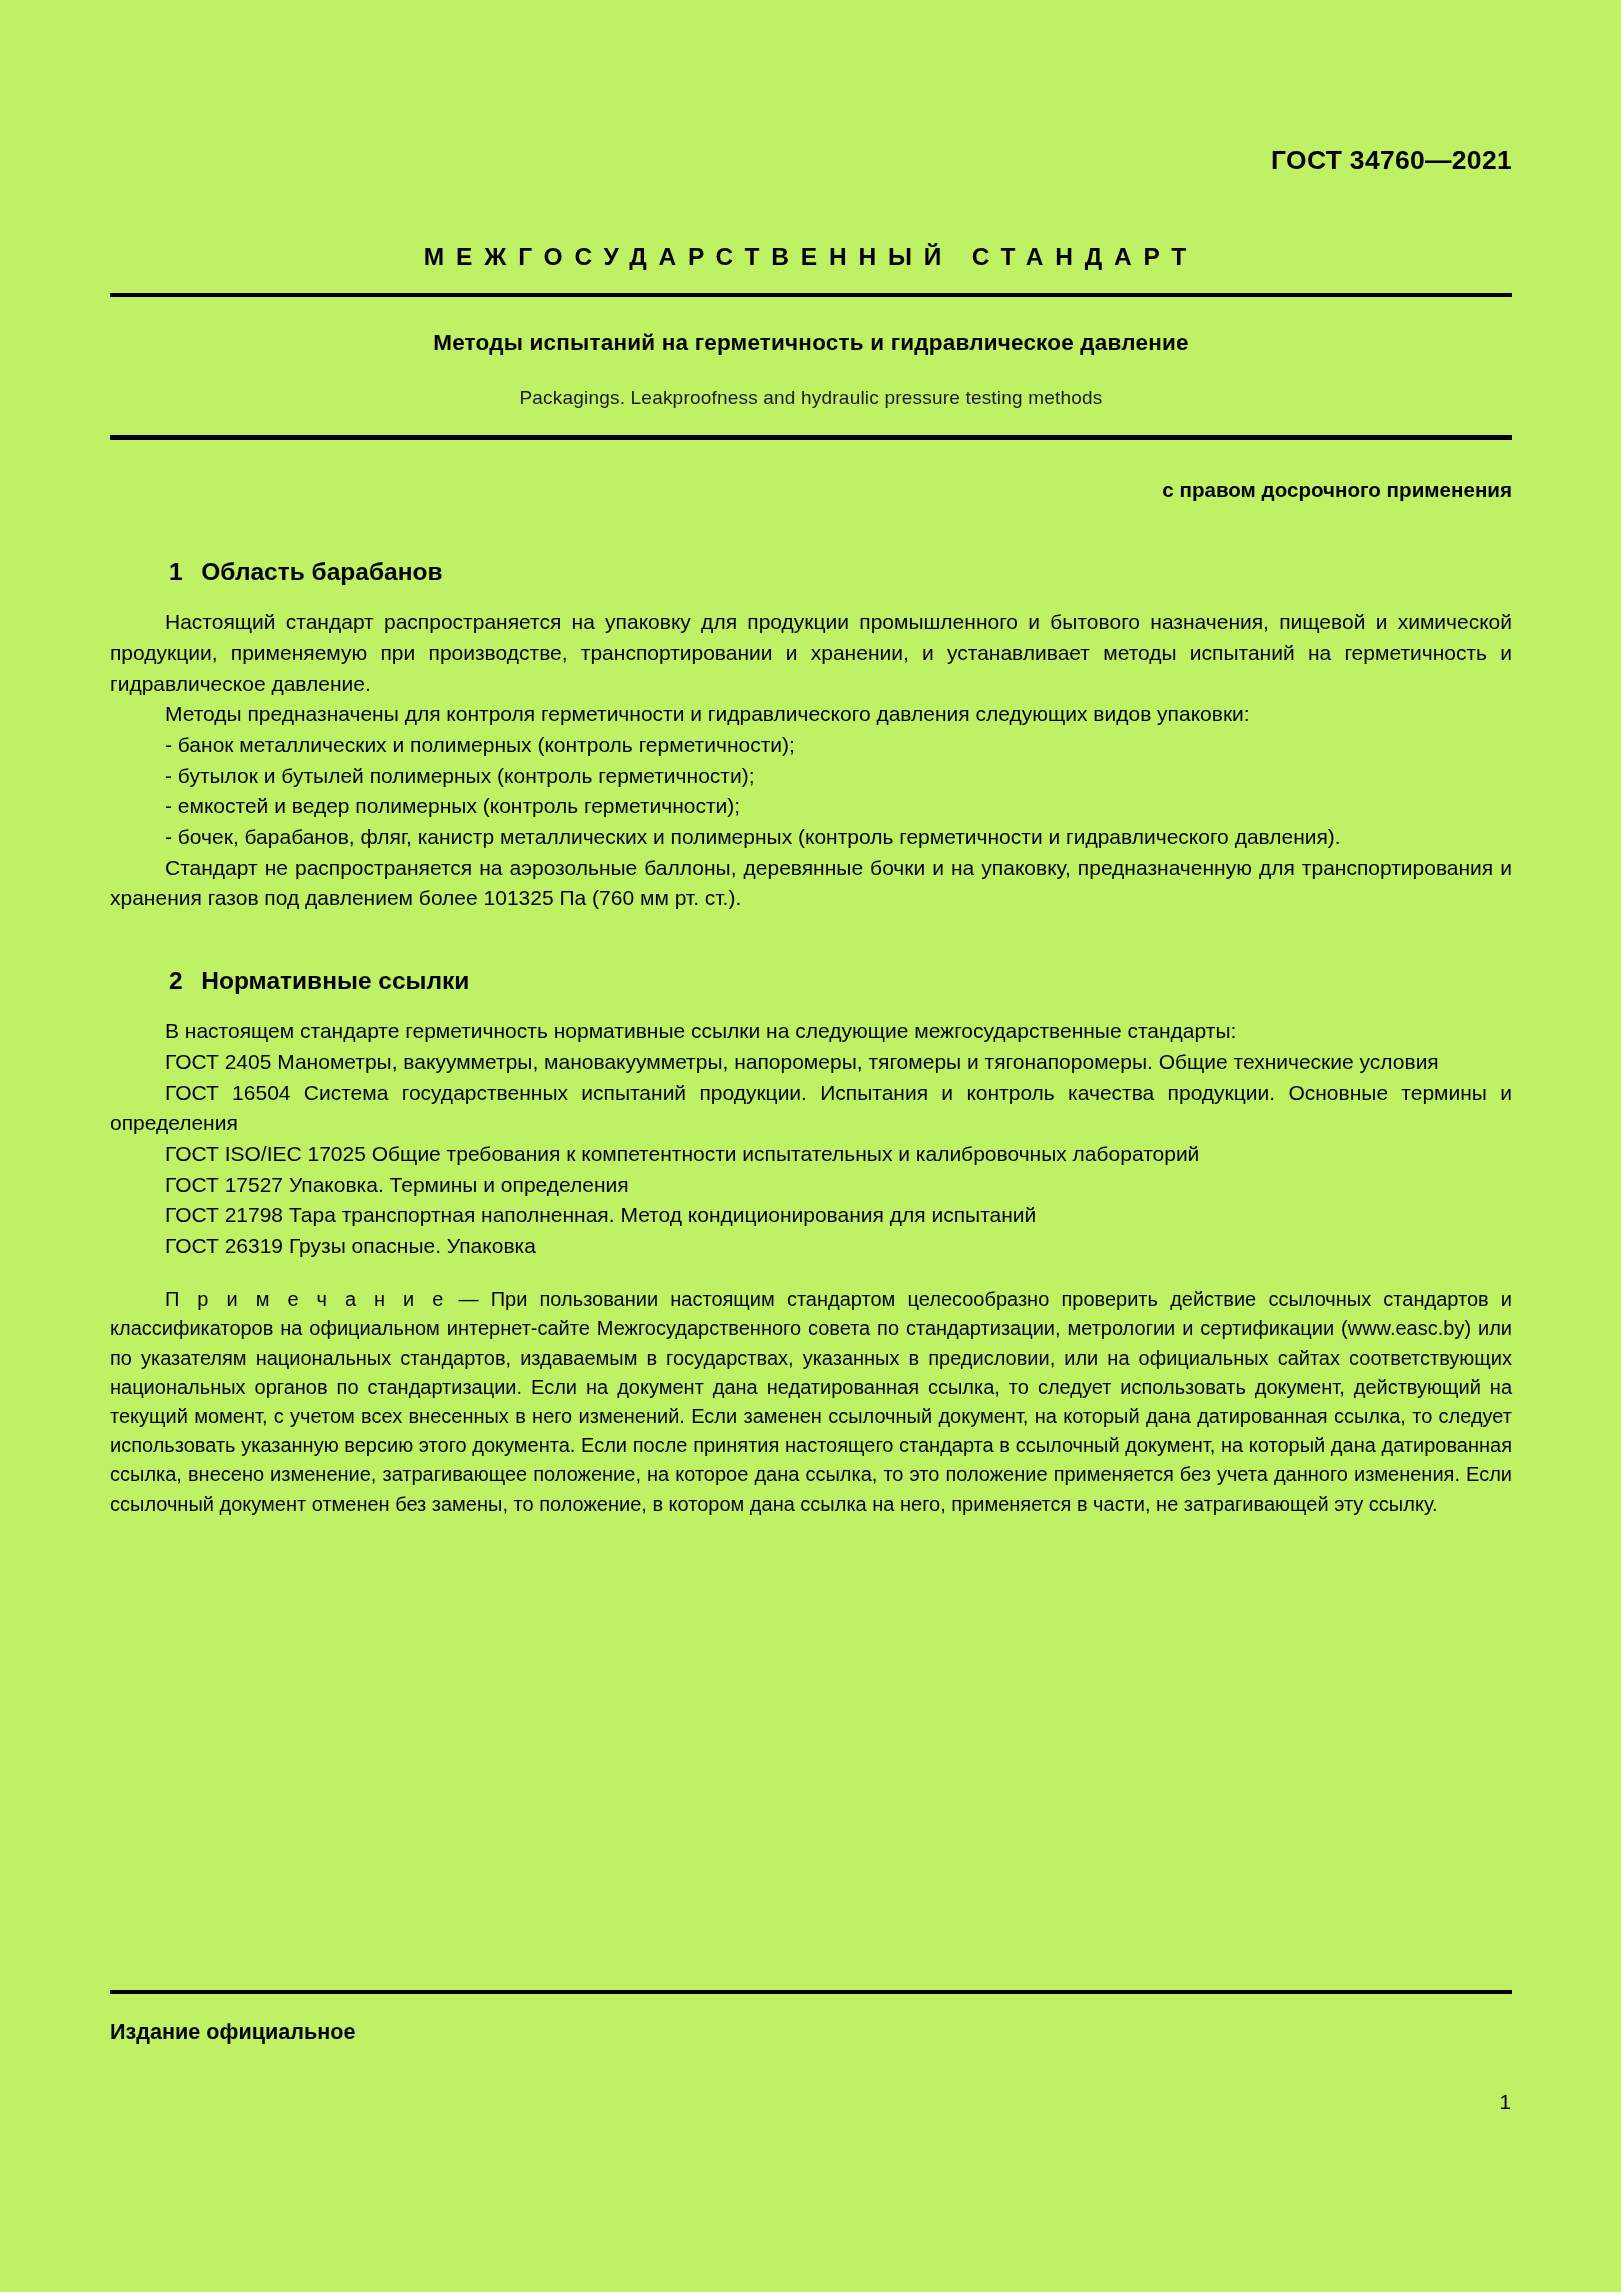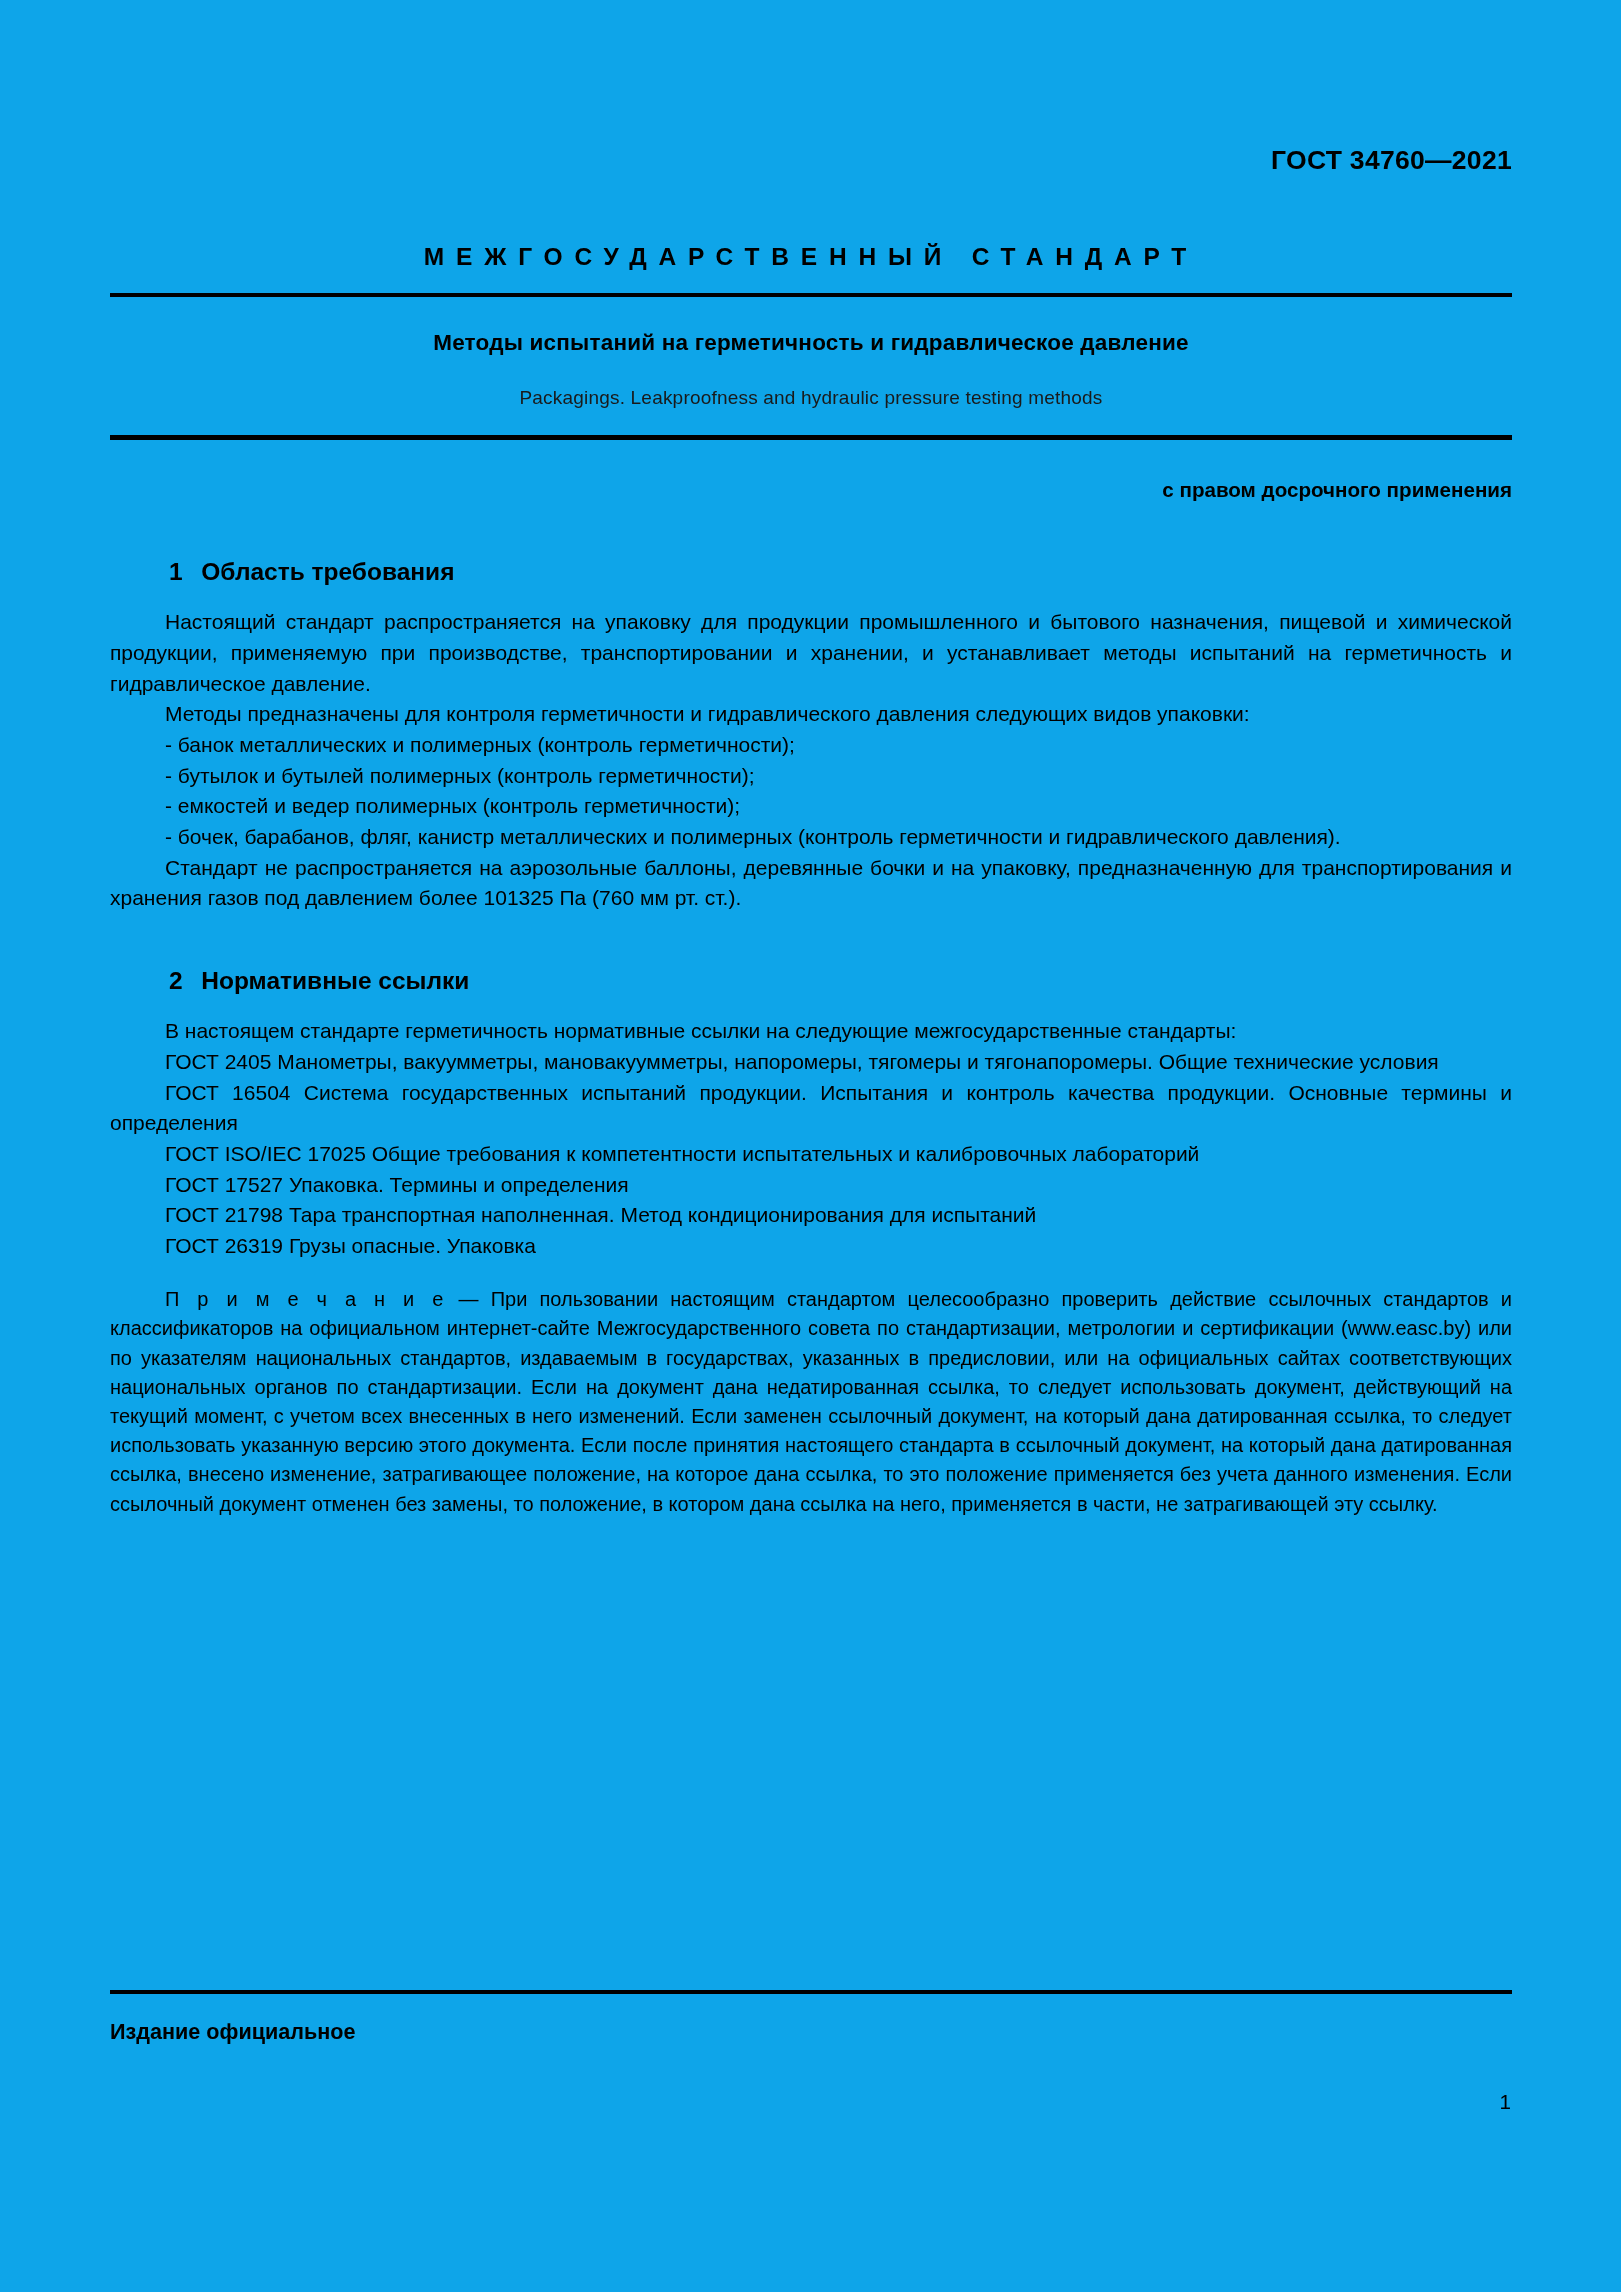--- a/index.html
+++ b/index.html
@@ -8,21 +8,21 @@
     background: #ffffff;
   }
   body {
     font-family: "Liberation Sans", sans-serif;
     color: #000000;
   }
   .page {
     position: relative;
     width: 1621px;
     height: 2293px;
-    background: #0ea5e9;
+    background: #bef264;
     box-sizing: border-box;
     padding: 0;
     overflow: hidden;
   }
   .content {
     position: absolute;
     left: 110px;
     top: 0;
     width: 1402px;
   }
@@ -161,21 +161,21 @@
     </div>
 
     <div class="rule-thick2"></div>
 
     <div class="intro-date">
       <div>с правом досрочного применения</div>
     </div>
 
     <div class="section-heading">
       <span class="num">1</span>
-      <span>Область требования</span>
+      <span>Область барабанов</span>
     </div>
 
     <p class="body-text indent">Настоящий стандарт распространяется на упаковку для продукции промышленного и бытового назначения, пищевой и химической продукции, применяемую при производстве, транспортировании и хранении, и устанавливает методы испытаний на герметичность и гидравлическое давление.</p>
     <p class="body-text indent">Методы предназначены для контроля герметичности и гидравлического давления следующих видов упаковки:</p>
     <p class="body-text dash">- банок металлических и полимерных (контроль герметичности);</p>
     <p class="body-text dash">- бутылок и бутылей полимерных (контроль герметичности);</p>
     <p class="body-text dash">- емкостей и ведер полимерных (контроль герметичности);</p>
     <p class="body-text dash">- бочек, барабанов, фляг, канистр металлических и полимерных (контроль герметичности и гидравлического давления).</p>
     <p class="body-text indent">Стандарт не распространяется на аэрозольные баллоны, деревянные бочки и на упаковку, предназначенную для транспортирования и хранения газов под давлением более 101325 Па (760 мм рт. ст.).</p>
 

